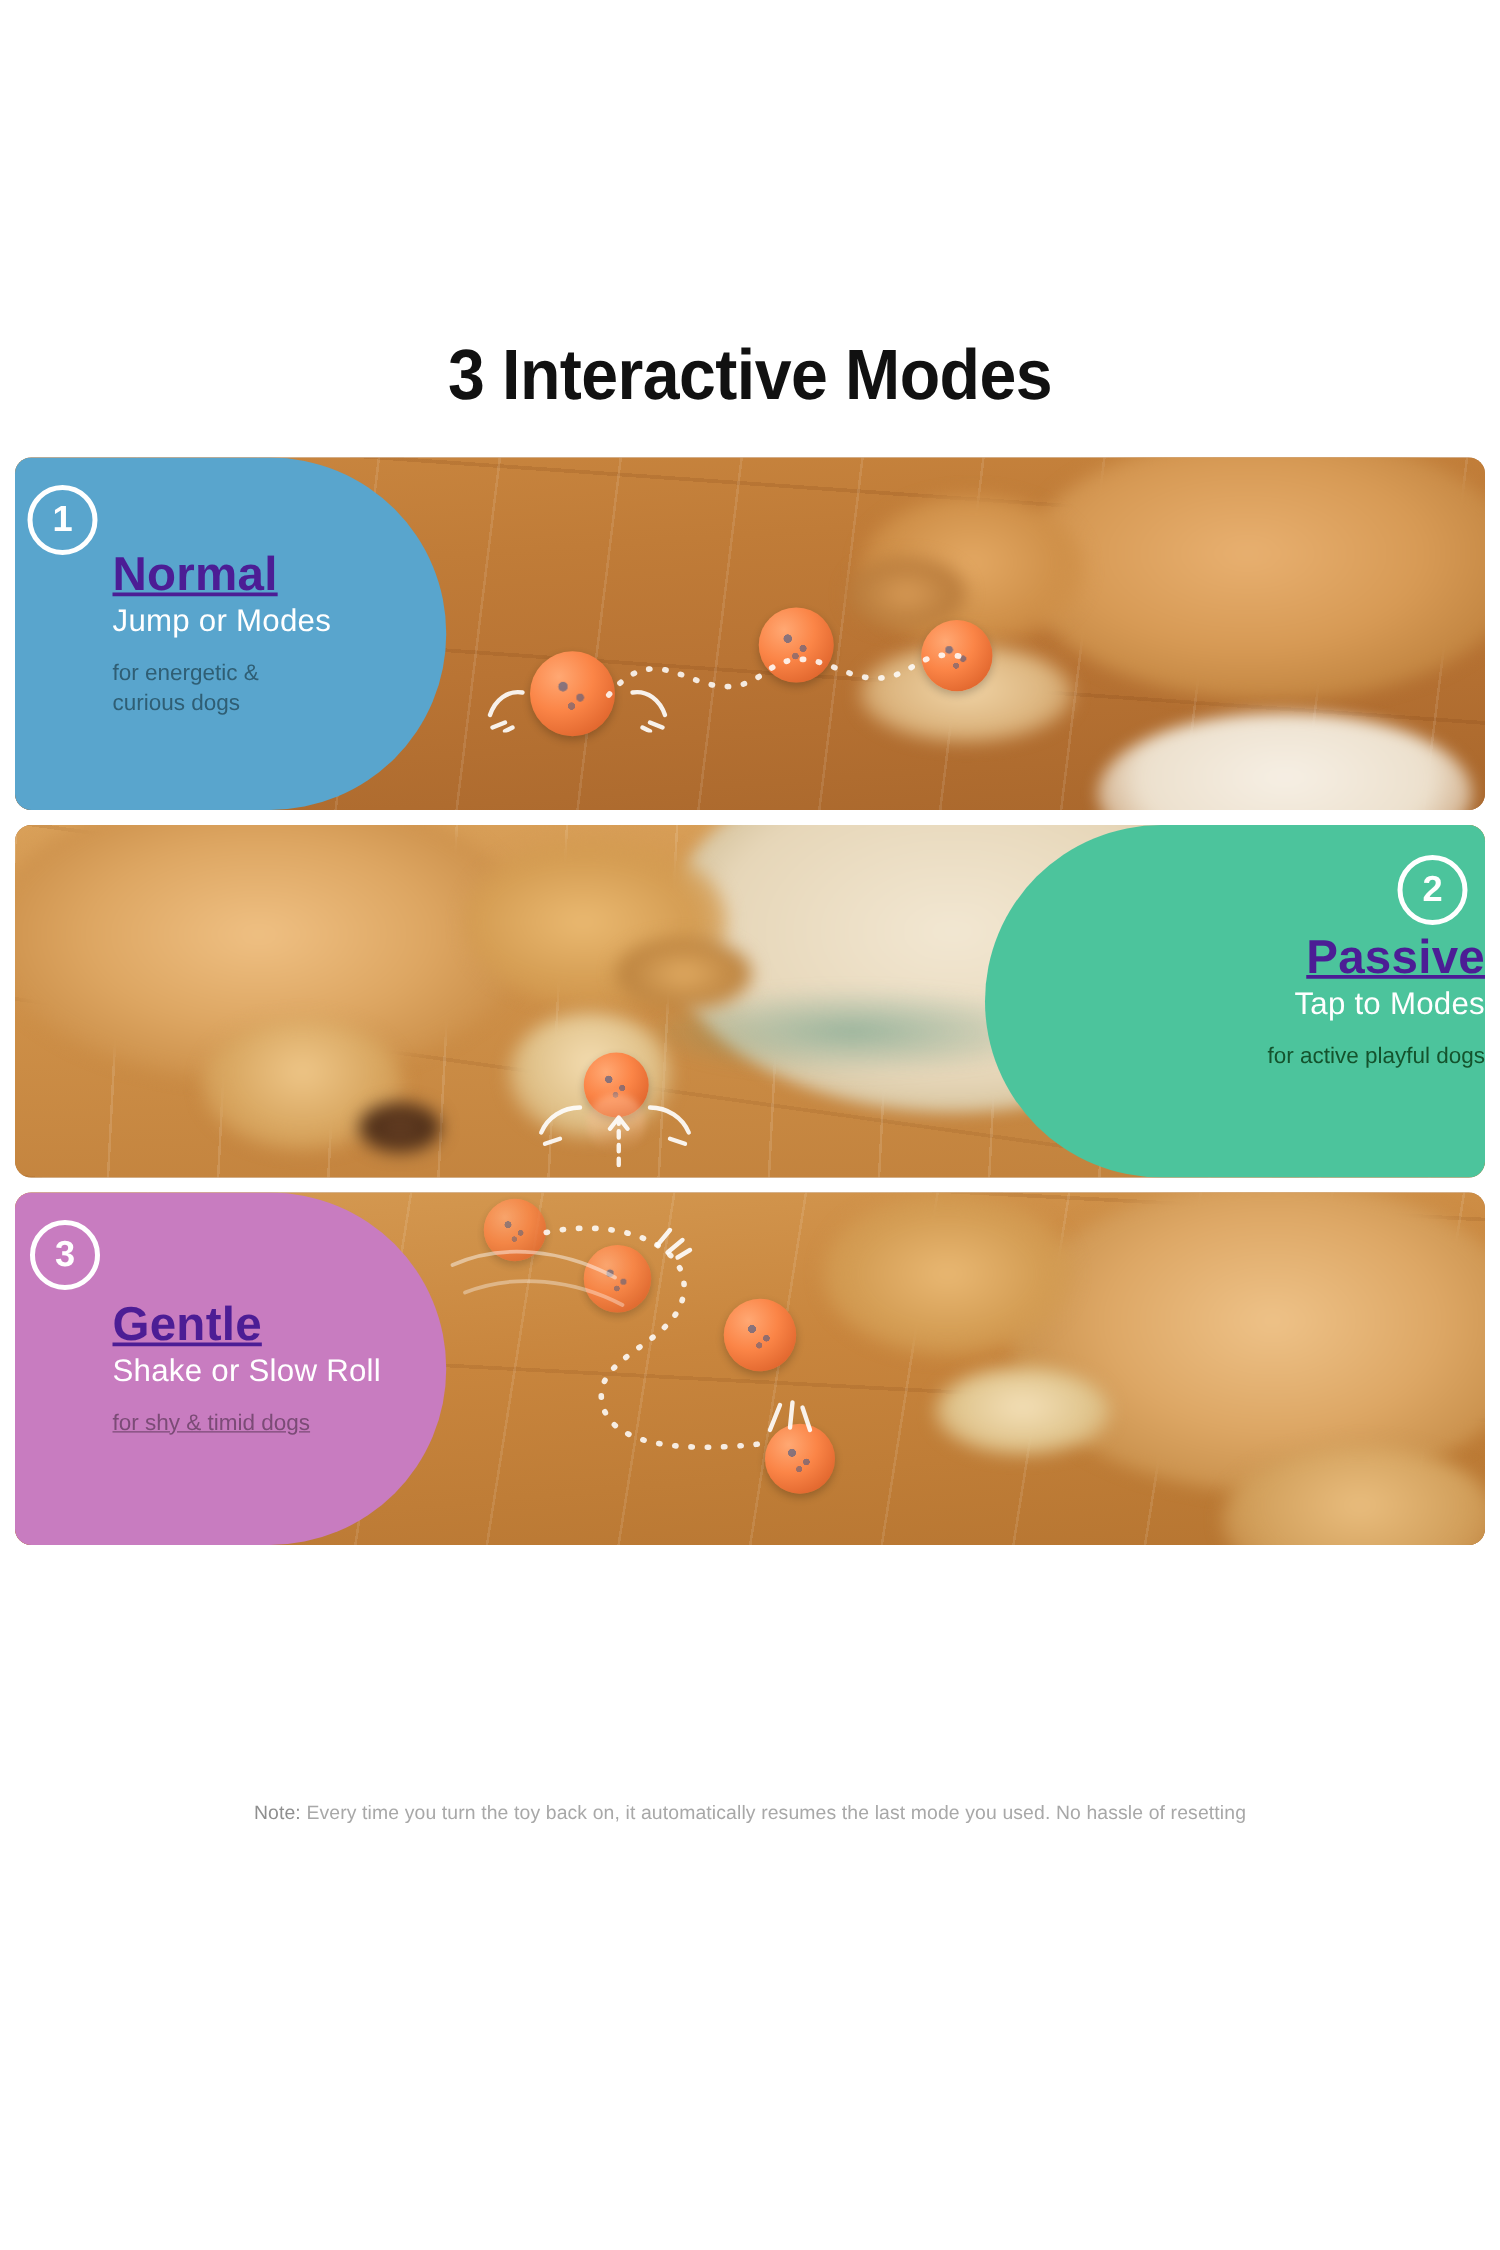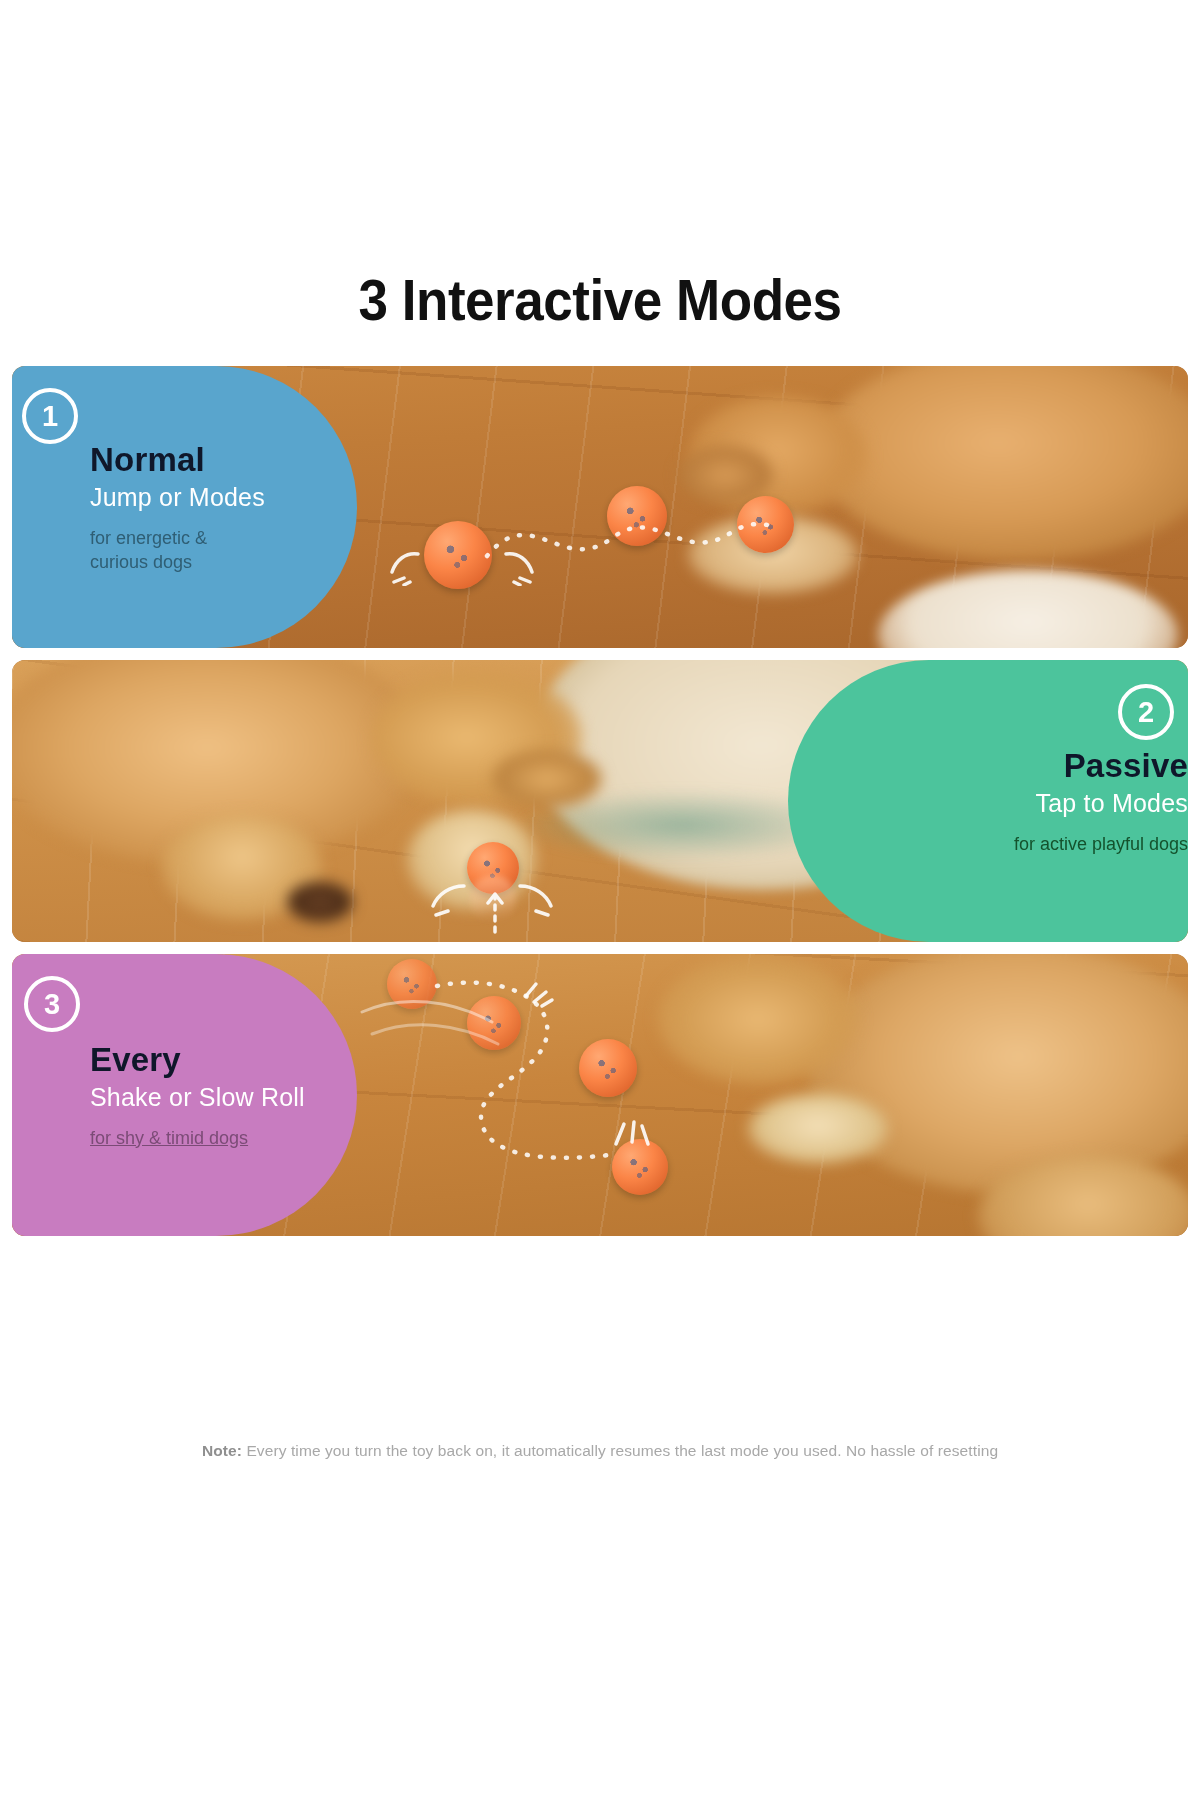--- a/index.html
+++ b/index.html
@@ -86,22 +86,22 @@
     right:0;width:400px;
     border-radius:170px 0 0 170px;
     box-sizing:border-box;
     align-items:flex-end;text-align:right;
   }
   .blue{background:#59a5cd;}
   .green{background:#4cc49c;}
   .purple{background:#c87cc0;}
 
   .mode-name{
-    font-size:33px;font-weight:bold;color:#0f172a;
-    line-height:38px;margin:0 0 3px 0;letter-spacing:.2px;
+    font-size:38px;font-weight:bold;color:#4c1d95;
+    line-height:38px;margin:0 0 3px 0;letter-spacing:.2px;text-decoration:underline;
   }
   .mode-action{
     font-size:25px;color:#ffffff;line-height:30px;margin:0;
     font-weight:normal;letter-spacing:.2px;
   }
   .mode-desc{
     font-size:18px;line-height:24px;margin:14px 0 0 0;
     font-weight:normal;
   }
   #panel1 .mode-desc{color:#2f5e74;}
@@ -138,21 +138,21 @@
   
   .dots{position:absolute;opacity:.9;}
 
   
   .note{
     position:absolute;top:1440px;left:0;width:1200px;
     text-align:center;
     font-size:15.5px;line-height:22px;color:#a8a8a8;
     letter-spacing:.1px;
   }
-  .note b{color:#8f8f8f;font-weight:bold;}
+  .note b{color:#8f8f8f;font-weight:normal;}
 </style>
 </head>
 <body>
 
 <div class="page">
 
   <div class="title">3 Interactive Modes</div>
 
   <div class="panel" id="panel1">
     <div class="scene">
@@ -258,21 +258,21 @@
       </svg>
       <svg class="dots" style="left:506px;top:16px;" width="40" height="40" viewBox="0 0 40 40">
         <path d="M8,26 L18,14 M16,32 L28,22 M24,36 L34,30" fill="none" stroke="#fff" stroke-width="3.5" stroke-linecap="round"></path>
       </svg>
       <svg class="dots" style="left:598px;top:162px;" width="46" height="36" viewBox="0 0 46 36">
         <path d="M6,28 L14,8 M22,26 L24,6 M38,28 L32,10" fill="none" stroke="#fff" stroke-width="3.5" stroke-linecap="round"></path>
       </svg>
     </div>
 
     <div class="blob blob-left purple">
-      <p class="mode-name">Every</p>
+      <p class="mode-name">Gentle</p>
       <p class="mode-action">Shake or Slow Roll</p>
       <p class="mode-desc">for shy &amp; timid dogs</p>
     </div>
 
     <div class="badge" id="badge3">
       <span>3</span>
     </div>
   </div>
 
   <div class="note">

